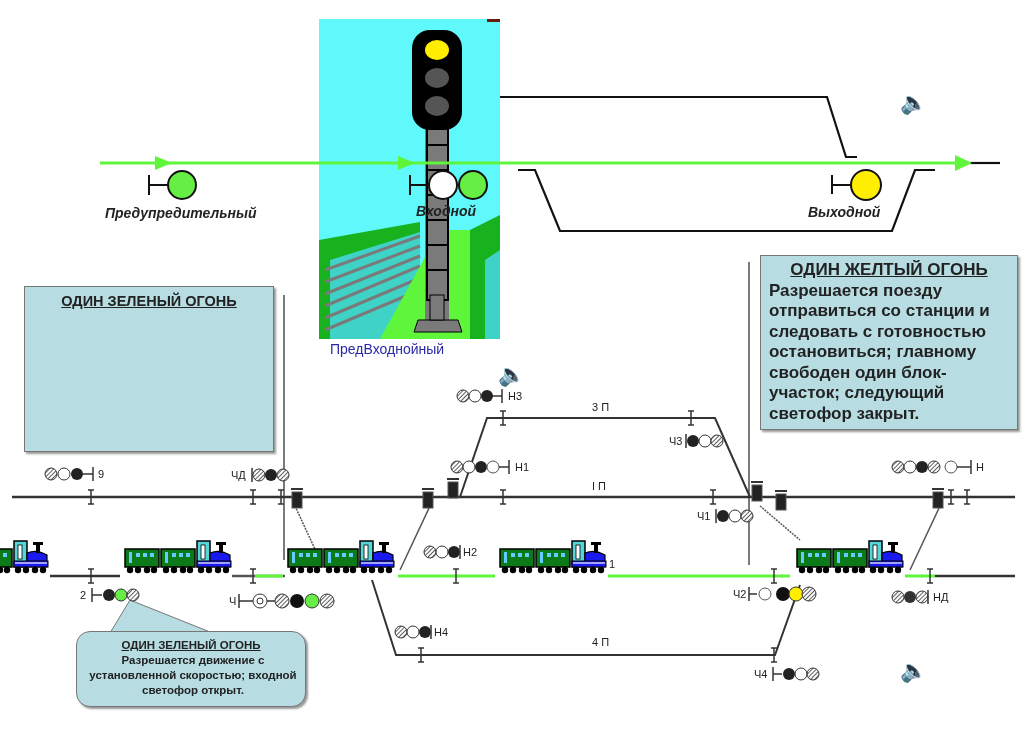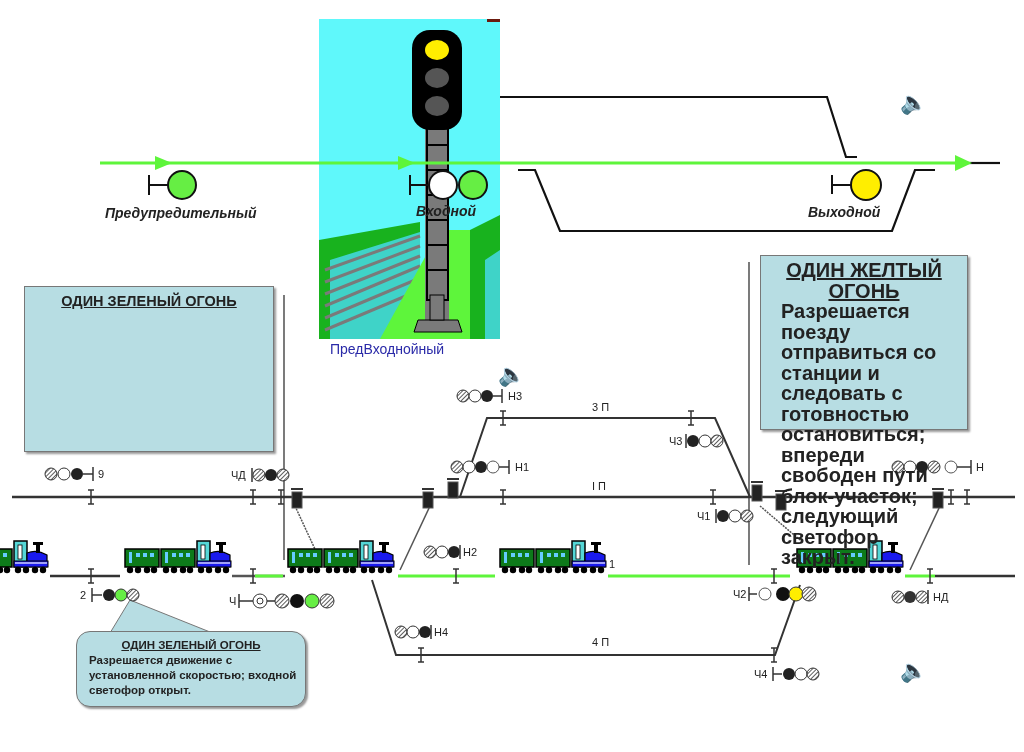--- a/index.html
+++ b/index.html
@@ -2,23 +2,23 @@
 <html><head>
 <meta charset="utf-8">
 <style>
   html, body { margin:0; padding:0; background:#ffffff; }
   body { width:1024px; height:752px; position:relative; overflow:hidden; font-family:"Liberation Sans", sans-serif; }
   svg.scene { position:absolute; left:0; top:0; }
   .lbl { font-family:"Liberation Sans", sans-serif; }
   .note { position:absolute; background:#b7dde3; border:1px solid #777; box-shadow:2px 2px 2px #999; color:#222; font-weight:bold; font-family:"Liberation Sans", sans-serif; }
   .note .title { text-align:center; text-decoration:underline; }
   .note1 { left:24px; top:286px; width:250px; height:166px; font-size:14.5px; line-height:20.5px; padding:4px 6px; box-sizing:border-box; }
-  .note2 { left:760px; top:255px; width:208px; height:175px; font-size:20px; line-height:20.5px; padding:4px 20px; box-sizing:border-box; }
+  .note2 { left:760px; top:255px; width:258px; height:175px; font-size:17px; line-height:20.5px; padding:4px 8px; box-sizing:border-box; }
   .note3 { left:76px; top:631px; width:230px; height:76px; font-size:11.5px; line-height:15px; padding:6px 8px; box-sizing:border-box; border-radius:14px; }
-  .note3 .body { padding-left:4px; }
+  .note3 .body { padding-left:4px;text-align:center; }
   .speaker { position:absolute; font-size:22px; color:#c9962a; }
 </style>
 </head>
 <body>
 
 <svg class="scene" width="1024" height="752" viewBox="0 0 1024 752">
   <defs>
     <pattern id="hatch" width="3" height="3" patternUnits="userSpaceOnUse" patternTransform="rotate(45)">
       <rect width="3" height="3" fill="#fff"></rect>
         <line x1="0" y1="0" x2="0" y2="3" stroke="#333" stroke-width="1.6"></line>
@@ -333,18 +333,18 @@
 
 <div class="speaker" style="left:900px;top:90px;">🔈</div>
 <div class="speaker" style="left:498px;top:362px;">🔈</div>
 <div class="speaker" style="left:900px;top:658px;">🔈</div>
 
 <div class="note note1">
   <div class="title">ОДИН ЗЕЛЕНЫЙ ОГОНЬ</div>
 </div>
 <div class="note note2">
   <div class="title">ОДИН ЖЕЛТЫЙ ОГОНЬ</div>
-  <div class="body">Разрешается поезду отправиться со станции и следовать с готовностью остановиться; впереди свободен пути блок-участок; следующий светофор закрыт.</div>
+  <div class="body">Разрешается поезду отправиться со станции и следовать с готовностью остановиться; главному свободен один блок-участок; следующий светофор закрыт.</div>
 </div>
 <div class="note note3">
   <div class="title">ОДИН ЗЕЛЕНЫЙ ОГОНЬ</div>
   <div class="body">Разрешается движение с установленной скоростью; входной светофор открыт.</div>
 </div>
 
 </body></html>

